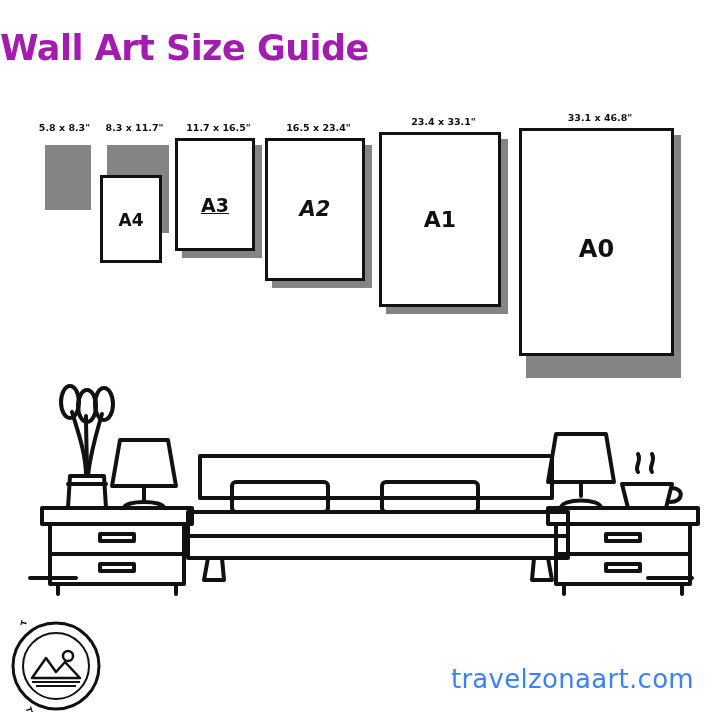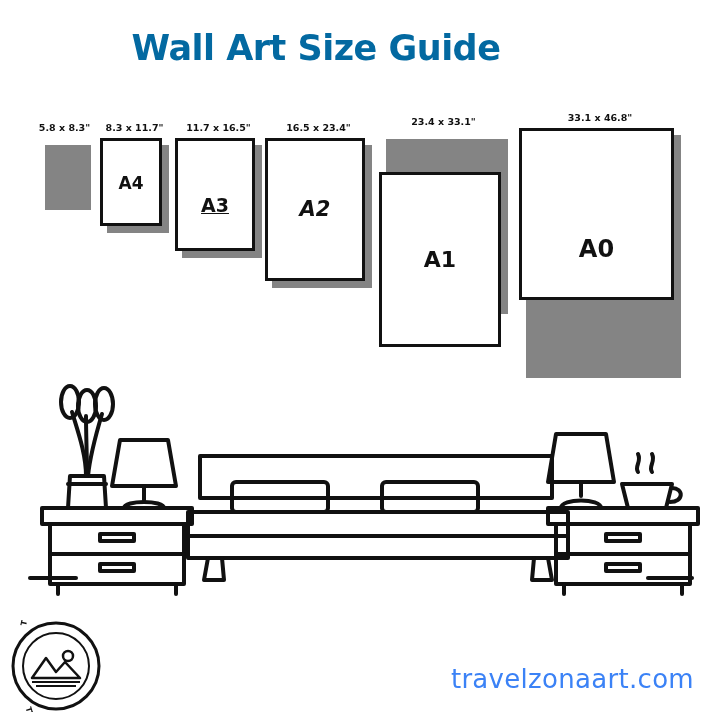--- a/index.html
+++ b/index.html
@@ -19,25 +19,25 @@
     height: 720px;
     background: #ffffff;
   }
 
   
   #title {
     position: absolute;
     top: 28px;
     left: 0;
     width: 632px;
-    text-align: center;
+    text-align: left;
     font-size: 35px;
     font-weight: bold;
     letter-spacing: -0.5px;
-    color: #0369a1;
+    color: #a21caf;
   }
 
   
   #frames {
     position: absolute;
     top: 110px;
     left: 0;
     width: 720px;
     height: 300px;
   }
@@ -119,49 +119,49 @@
   <div id="title">Wall Art Size Guide</div>
 
   <div id="frames">
       <div class="frame-group" style="left: 38px; top: 28px; width: 53px; height: 72px;">
         <div class="frame-label" style="top: -16px; width: 76px;">5.8 x 8.3"</div>
         <div class="frame-shadow" style="width: 46px; height: 65px;"></div>
       </div>
       <div class="frame-group" style="left: 100px; top: 28px; width: 69px; height: 95px;">
         <div class="frame-label" style="top: -16px; width: 92px;">8.3 x 11.7"</div>
         <div class="frame-shadow" style="width: 62px; height: 88px;"></div>
-        <div class="frame-box" style="width: 62px; height: 88px;">
+        <div class="frame-box" style="width: 62px; height: 88px; margin-top: 37px;">
           <div class="frame-name" style="top: 31.76px; font-size: 17px;">A4</div>
         </div>
       </div>
       <div class="frame-group" style="left: 175px; top: 28px; width: 87px; height: 120px;">
         <div class="frame-label" style="top: -16px; width: 110px;">11.7 x 16.5"</div>
         <div class="frame-shadow" style="width: 80px; height: 113px;"></div>
         <div class="frame-box" style="width: 80px; height: 113px;">
           <div class="frame-name" style="top: 53px; font-size: 19px; text-decoration: underline;">A3</div>
         </div>
       </div>
       <div class="frame-group" style="left: 265px; top: 28px; width: 107px; height: 150px;">
         <div class="frame-label" style="top: -16px; width: 130px;">16.5 x 23.4"</div>
         <div class="frame-shadow" style="width: 100px; height: 143px;"></div>
         <div class="frame-box" style="width: 100px; height: 143px;">
           <div class="frame-name" style="top: 56.38px; font-size: 21px; font-style: italic;">A2</div>
         </div>
       </div>
       <div class="frame-group" style="left: 379px; top: 22px; width: 129px; height: 182px;">
         <div class="frame-label" style="top: -16px; width: 152px;">23.4 x 33.1"</div>
         <div class="frame-shadow" style="width: 122px; height: 175px;"></div>
-        <div class="frame-box" style="width: 122px; height: 175px; margin-top: 40px;">
+        <div class="frame-box" style="width: 122px; height: 175px;">
           <div class="frame-name" style="top: 71.66px; font-size: 22px;">A1</div>
         </div>
       </div>
       <div class="frame-group" style="left: 519px; top: 18px; width: 162px; height: 250px;">
         <div class="frame-label" style="top: -16px; width: 185px;">33.1 x 46.8"</div>
         <div class="frame-shadow" style="width: 155px; height: 243px;"></div>
-        <div class="frame-box" style="width: 155px; height: 172px; padding-left: 36px;">
+        <div class="frame-box" style="width: 155px; height: 228px; padding-left: 36px;">
           <div class="frame-name" style="top: 104.22px; font-size: 24px;">A0</div>
         </div>
       </div>
     </div>
 
   <div id="scene">
     <svg width="720" height="230" viewBox="0 0 720 230">
       <g fill="none" stroke="#111111" stroke-width="4" stroke-linecap="round" stroke-linejoin="round">
 
         <line x1="30" y1="206" x2="76" y2="206"></line>

